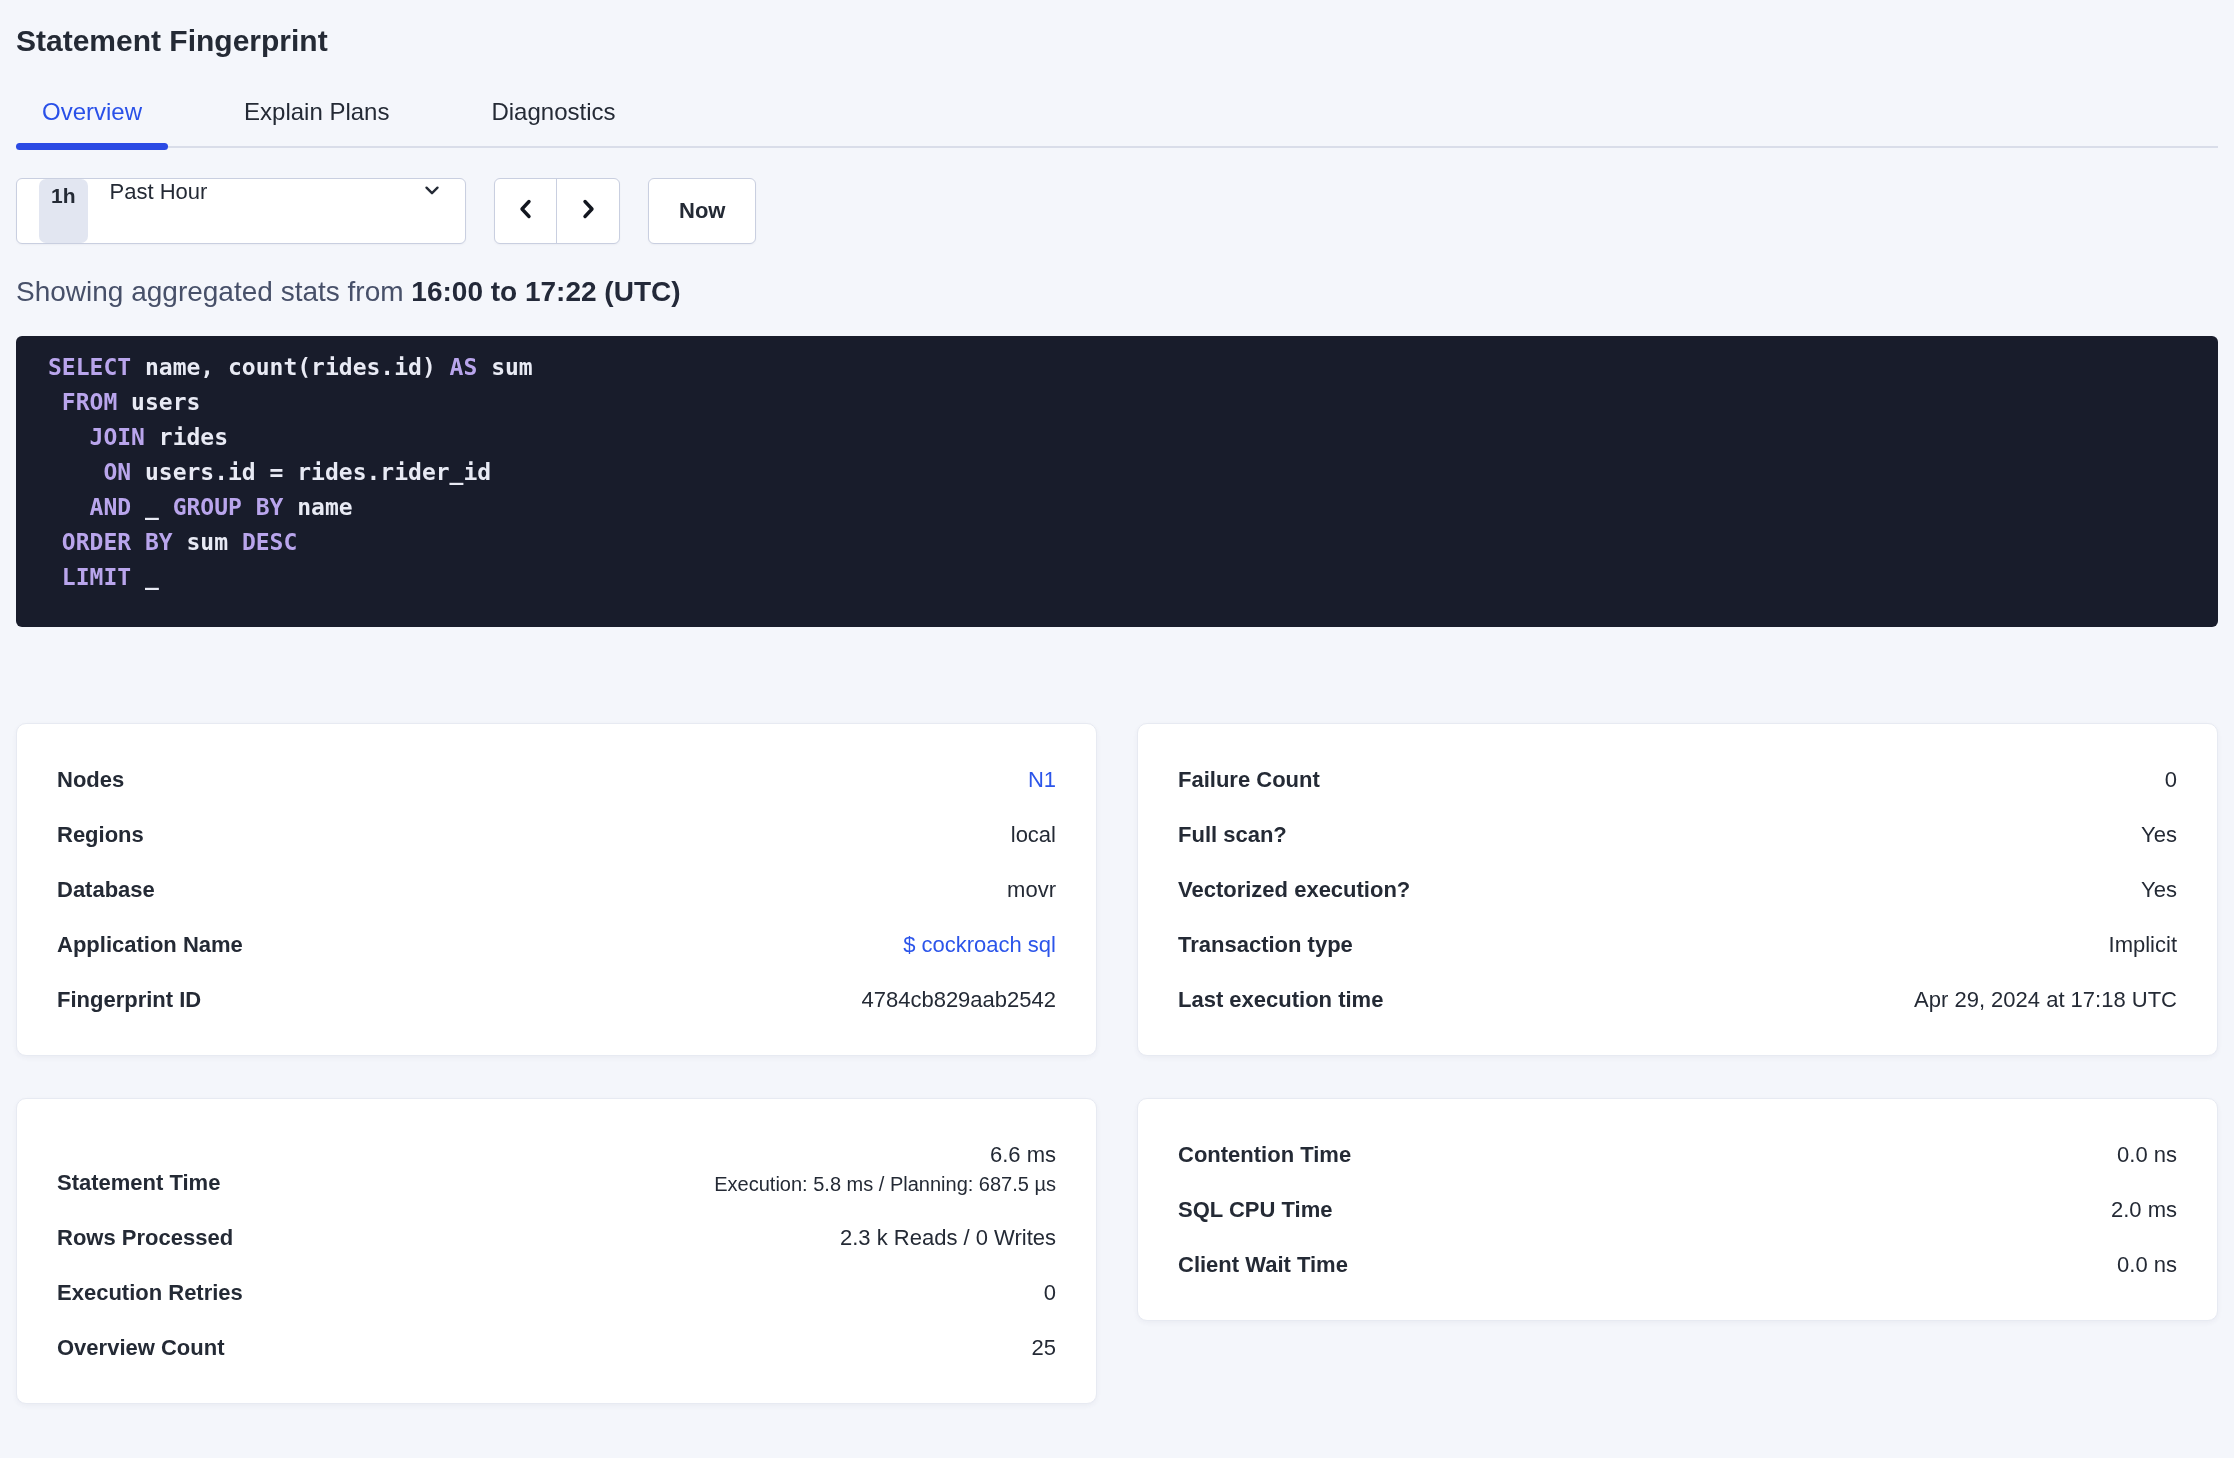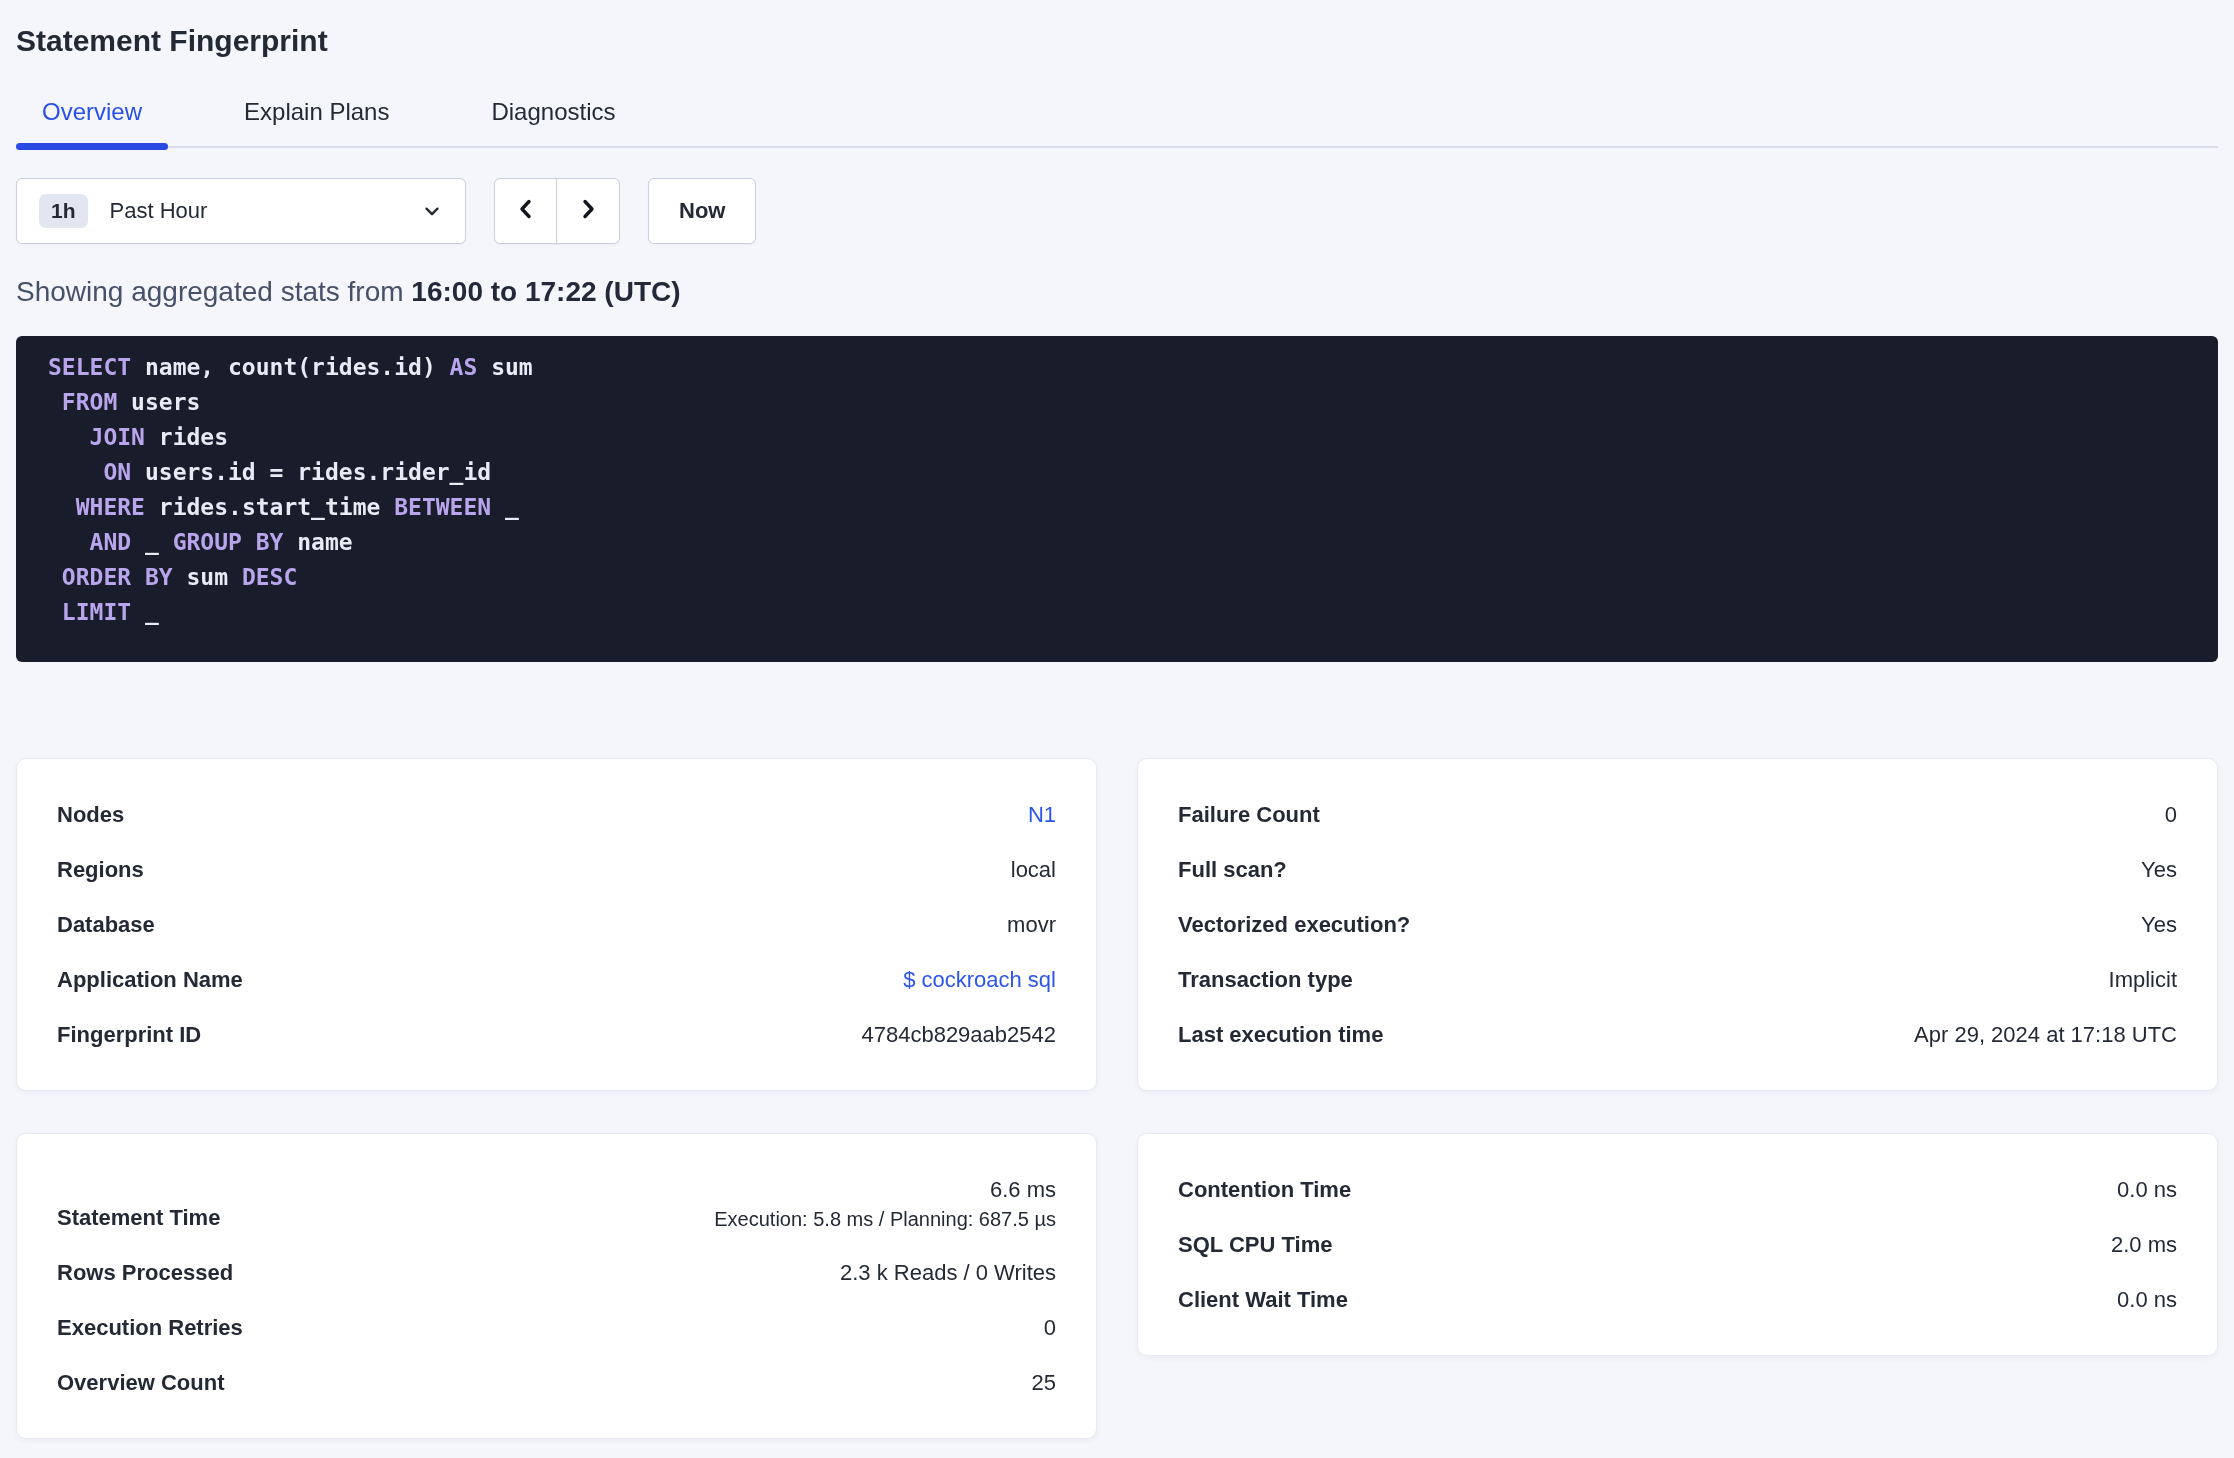--- a/index.html
+++ b/index.html
@@ -33,21 +33,21 @@
   .tab.active::after {
     content: ""; position: absolute; left: 0; right: 0; bottom: -4px;
     height: 7px; border-radius: 4px; background: #2b4ae4;
   }
 
   
   .controls { margin-top: 30px; display: flex; align-items: center; }
   .dropdown {
     width: 450px; height: 66px; background: #fff;
     border: 1px solid #c9cfe0; border-radius: 6px;
-    display: flex; align-items: center; padding: 0 22px;
+    display: flex; padding: 0 22px;
     cursor: pointer; box-shadow: 0 1px 2px rgba(20,30,60,.04);
   }
   .badge {
     background: #e2e6f1; border-radius: 7px;
     padding: 5px 12px; font-weight: 700; font-size: 21px; color: #242a35;
   }
   .range-label { margin-left: 22px; font-size: 22px; color: #242a35; }
   .dropdown .chev { margin-left: auto; display: flex; }
   .btn-group {
     margin-left: 28px; height: 66px; display: flex;
@@ -149,21 +149,20 @@
     <button class="now-btn">Now</button>
   </div>
 
   <div class="stats-line"><span>Showing aggregated stats from </span><b>16:00 to 17:22 (UTC)</b></div>
 
   <div class="sql-box" id="sqlBox">
       <div class="line"><span class="kw">SELECT</span><span> name, count(rides.id) </span><span class="kw">AS</span><span> sum</span></div>
       <div class="line"><span> </span><span class="kw">FROM</span><span> users</span></div>
       <div class="line"><span>   </span><span class="kw">JOIN</span><span> rides</span></div>
       <div class="line"><span>    </span><span class="kw">ON</span><span> users.id = rides.rider_id</span></div>
-      <div class="line"><span>  </span><span class="kw">WHERE</span><span> rides.start_time </span><span class="kw">BETWEEN</span><span> _</span></div>
       <div class="line"><span>   </span><span class="kw">AND</span><span> _ </span><span class="kw">GROUP BY</span><span> name</span></div>
       <div class="line"><span> </span><span class="kw">ORDER BY</span><span> sum </span><span class="kw">DESC</span></div>
       <div class="line"><span> </span><span class="kw">LIMIT</span><span> _</span></div>
     </div>
 
   <div class="cards" id="cards">
       <section class="card">
         <div class="row">
           <span class="label">Nodes</span>
           <div class="value-wrap"><span class="value link">N1</span></div>

